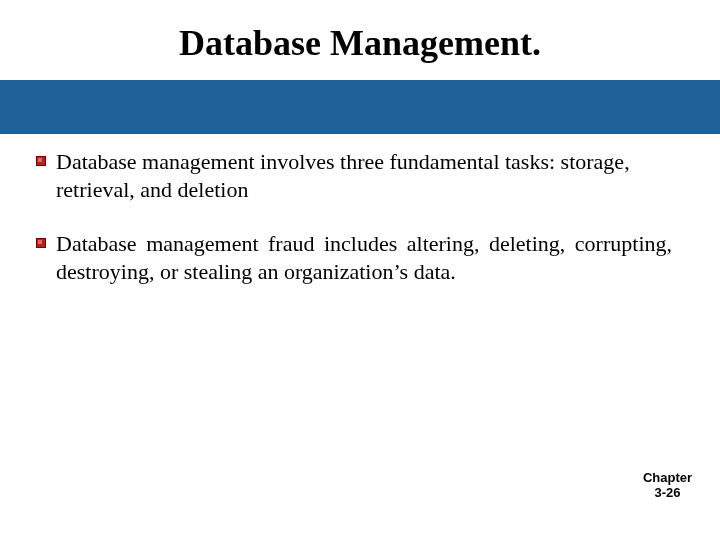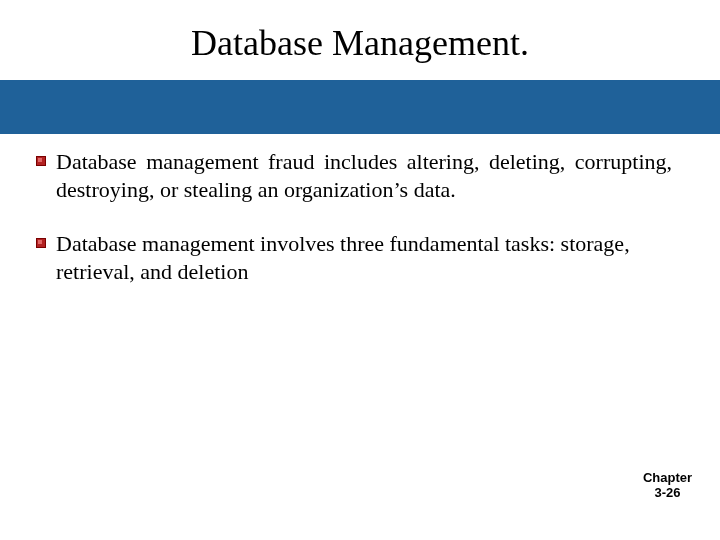--- a/index.html
+++ b/index.html
@@ -8,21 +8,21 @@
     width: 720px;
     height: 540px;
     background: #ffffff;
     font-family: "Times New Roman", Times, serif;
     color: #000;
     position: relative;
     overflow: hidden;
   }
   .title {
     font-size: 36px;
-    font-weight: normal;
+    font-weight: bold;
     text-align: center;
     padding-top: 22px;
     padding-bottom: 10px;
   }
   .blue-bar {
     width: 100%;
     height: 54px;
     margin-top: 6px;
   }
   .content {
@@ -71,30 +71,30 @@
 
 <div class="content">
   <div class="item">
     <span class="bullet">
       <svg width="10" height="10" viewBox="0 0 10 10">
         <rect x="0" y="0" width="10" height="10" fill="#7A0000"></rect>
         <rect x="1" y="1" width="8" height="8" fill="#B22222"></rect>
         <rect x="2" y="2" width="4" height="4" fill="#E06666"></rect>
       </svg>
     </span>
-    <div class="item-text justify">Database management fraud includes altering, deleting, corrupting, destroying, or stealing an organization’s data.</div>
+    <div class="item-text">Database management involves three fundamental tasks: storage, retrieval, and deletion</div>
   </div>
   <div class="item">
     <span class="bullet">
       <svg width="10" height="10" viewBox="0 0 10 10">
         <rect x="0" y="0" width="10" height="10" fill="#7A0000"></rect>
         <rect x="1" y="1" width="8" height="8" fill="#B22222"></rect>
         <rect x="2" y="2" width="4" height="4" fill="#E06666"></rect>
       </svg>
     </span>
-    <div class="item-text">Database management involves three fundamental tasks: storage, retrieval, and deletion</div>
+    <div class="item-text justify">Database management fraud includes altering, deleting, corrupting, destroying, or stealing an organization’s data.</div>
   </div>
 </div>
 
 <div class="footer">
   <div>Chapter</div>
   <div>3-26</div>
 </div>
 
 </body></html>

